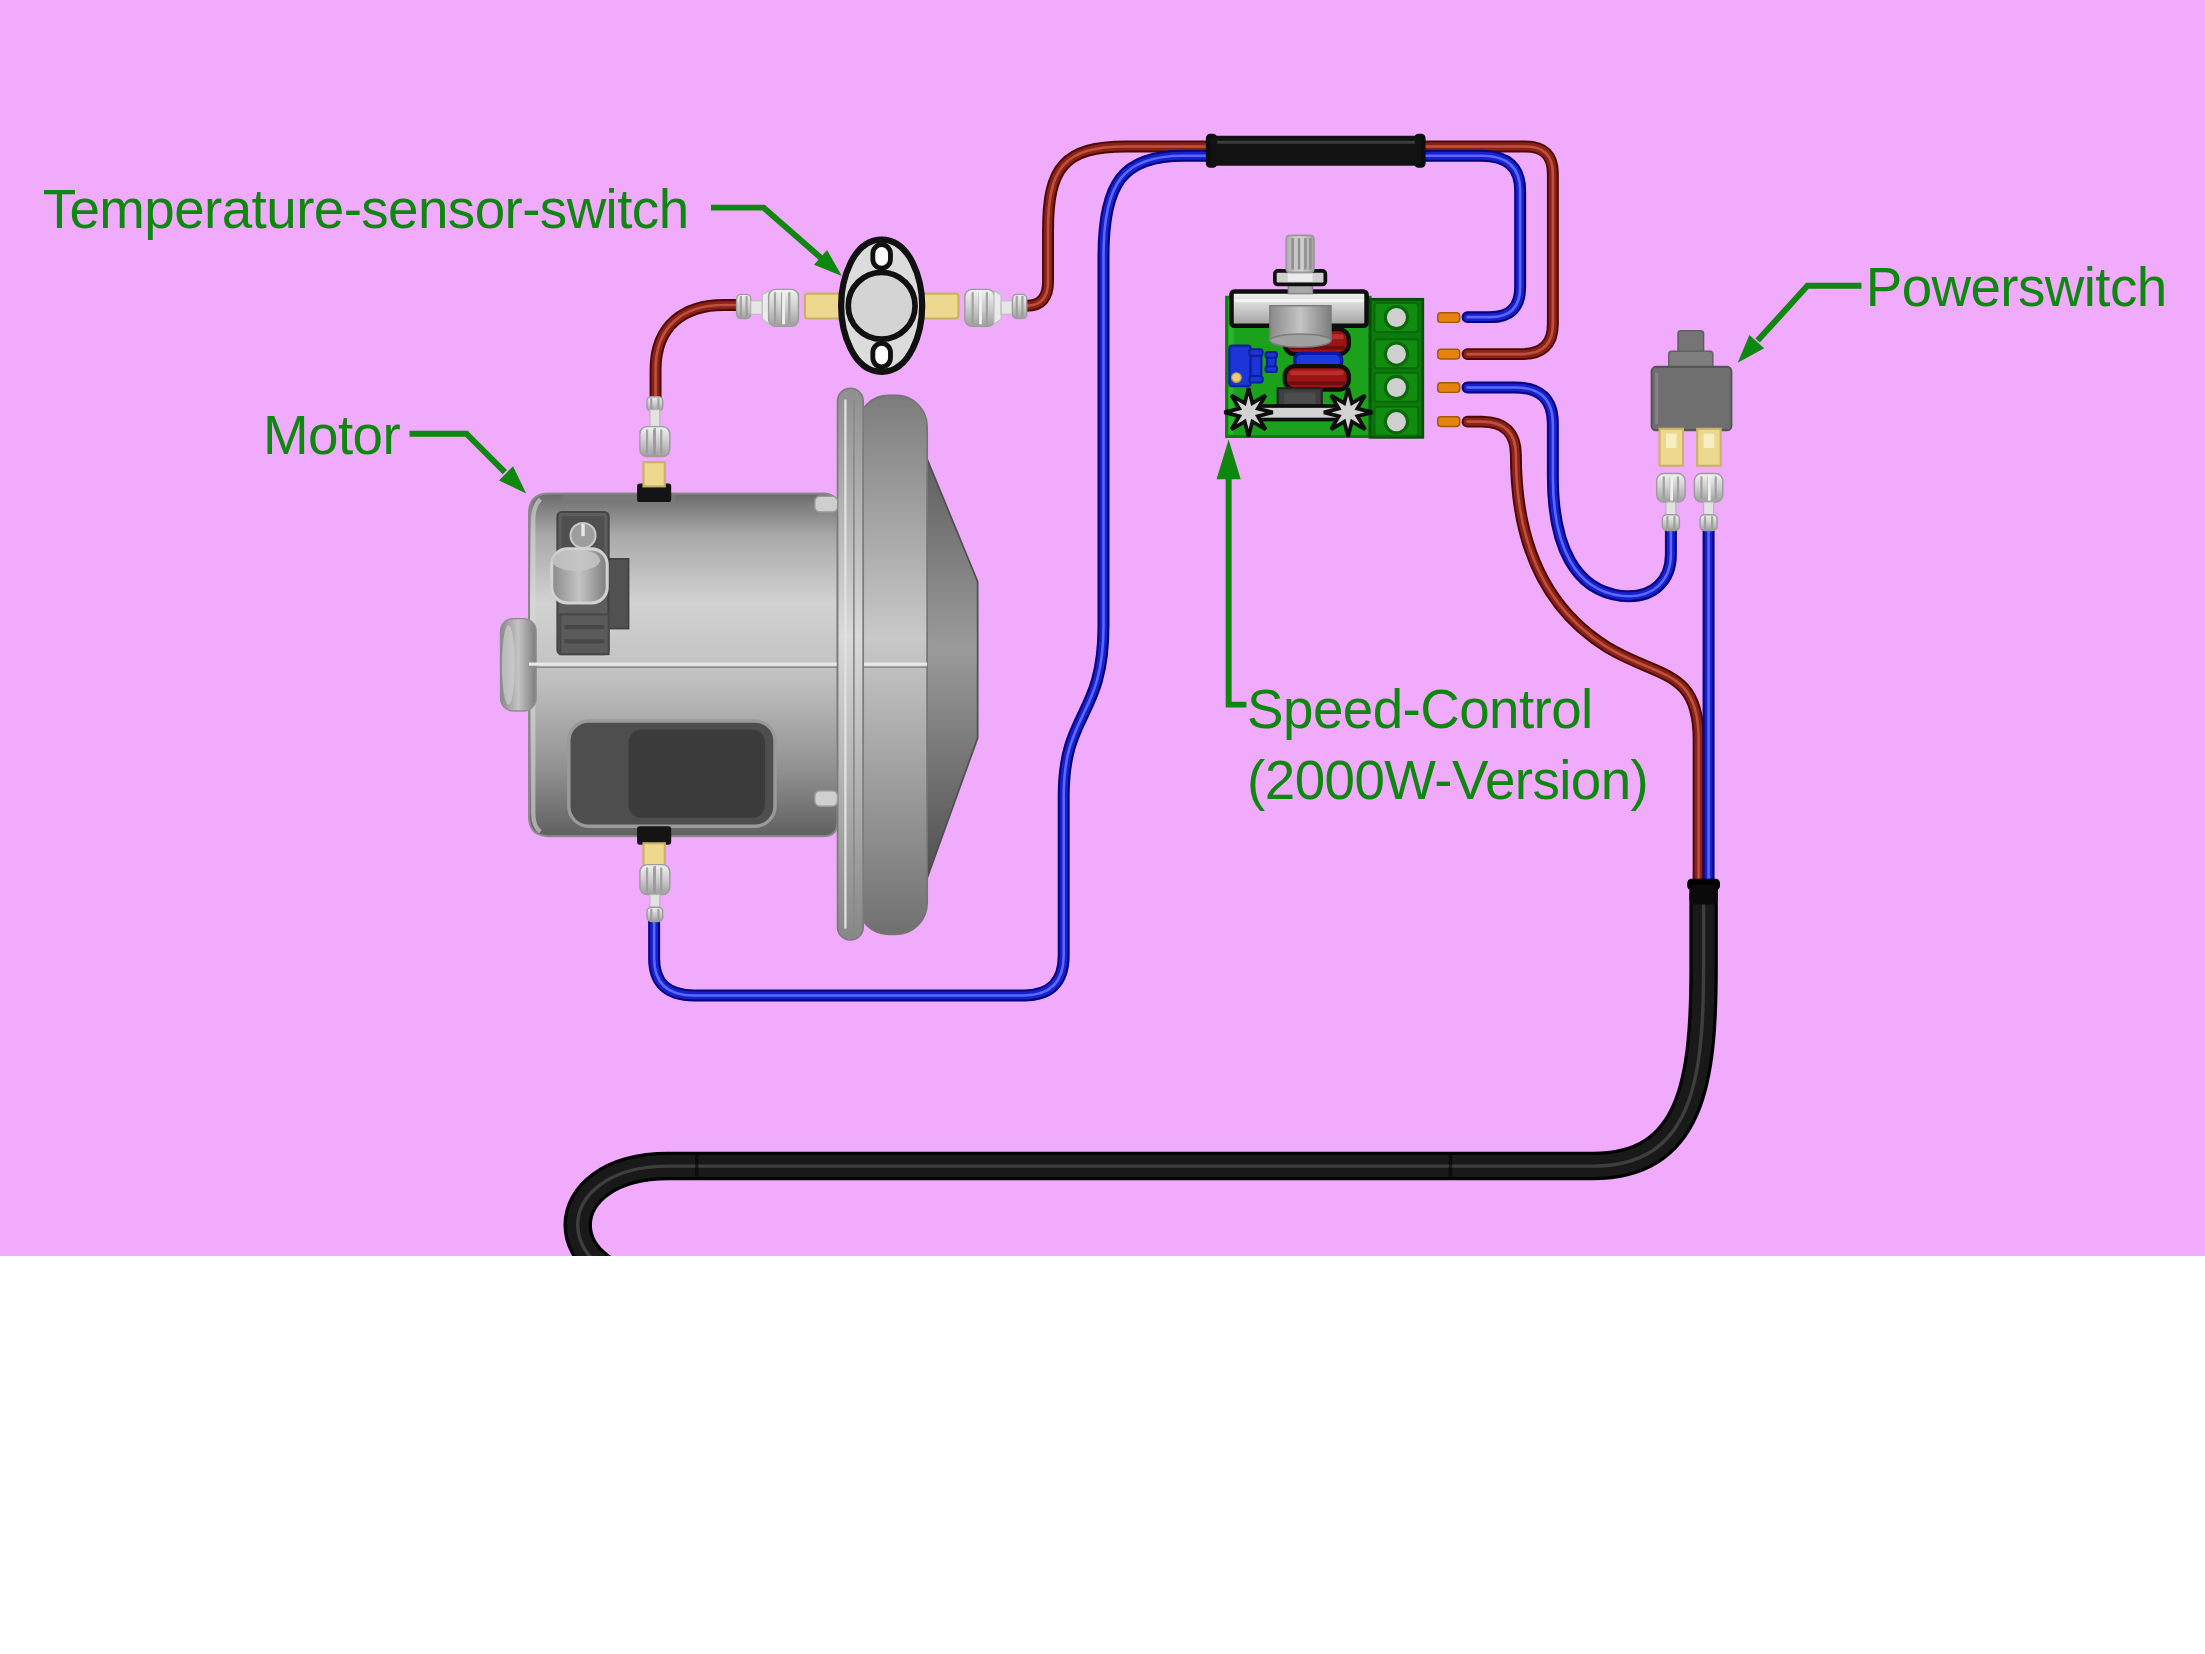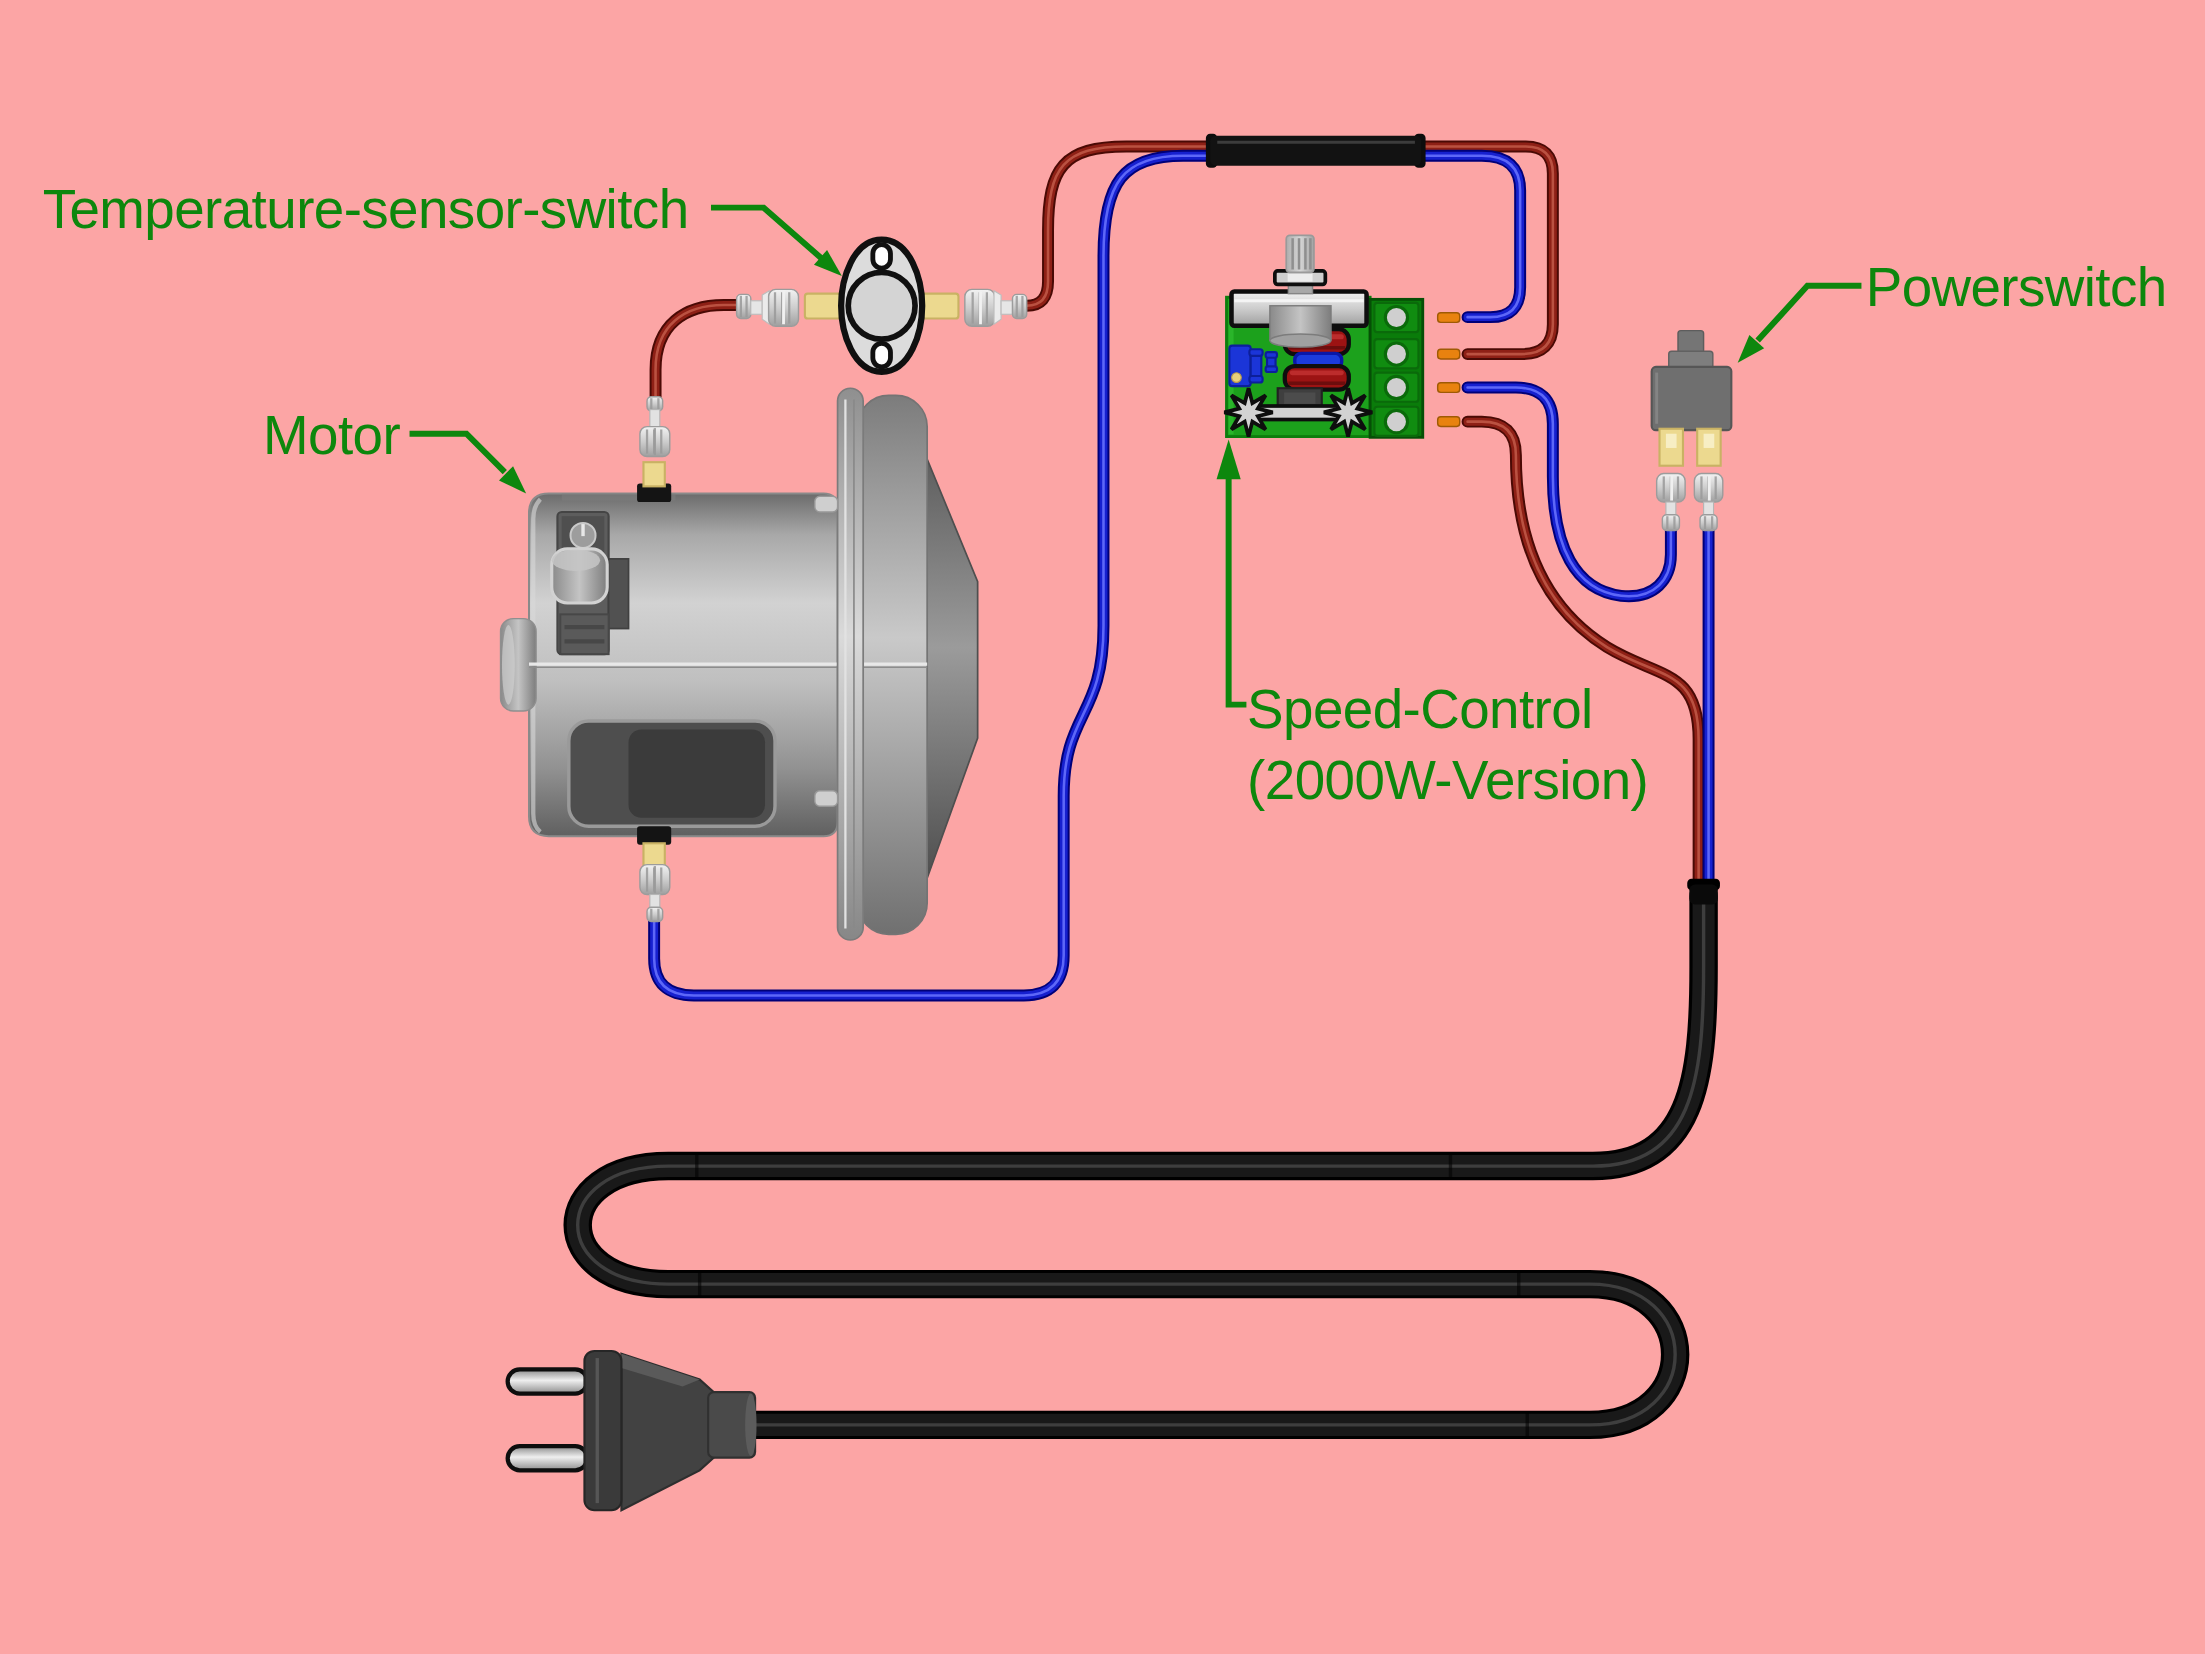--- a/index.html
+++ b/index.html
@@ -1,17 +1,17 @@
 <!DOCTYPE html>
 <html style="font-size:7.1px"><head>
 <meta charset="utf-8">
 <title>Wiring Diagram</title>
 <style>
   html,body{margin:0;padding:0;background:#ffffff;}
-  .stage{width:2205px;height:1654px;background:#fca5a5;overflow:hidden;}
+  .stage{width:2205px;height:1256px;background:#f0abfc;overflow:hidden;}
   svg{display:block;}
   .lbl{font-family:"Liberation Sans","DejaVu Sans",sans-serif;font-size:38.5px;letter-spacing:-0.4px;fill:#0d870d;}
   .ldr{stroke:#0d870d;stroke-width:4.2;fill:none;}
   .arw{fill:#0d870d;stroke:none;}
   .wire{fill:none;stroke-linecap:round;stroke-linejoin:round;}
   .redO{stroke:#4a0a05;stroke-width:8.4;}
   .redM{stroke:#8e2016;stroke-width:5.6;}
   .redC{stroke:#c25b49;stroke-width:1.8;opacity:.85;}
   .bluO{stroke:#000078;stroke-width:8.4;}
   .bluM{stroke:#1620cf;stroke-width:5.6;}

